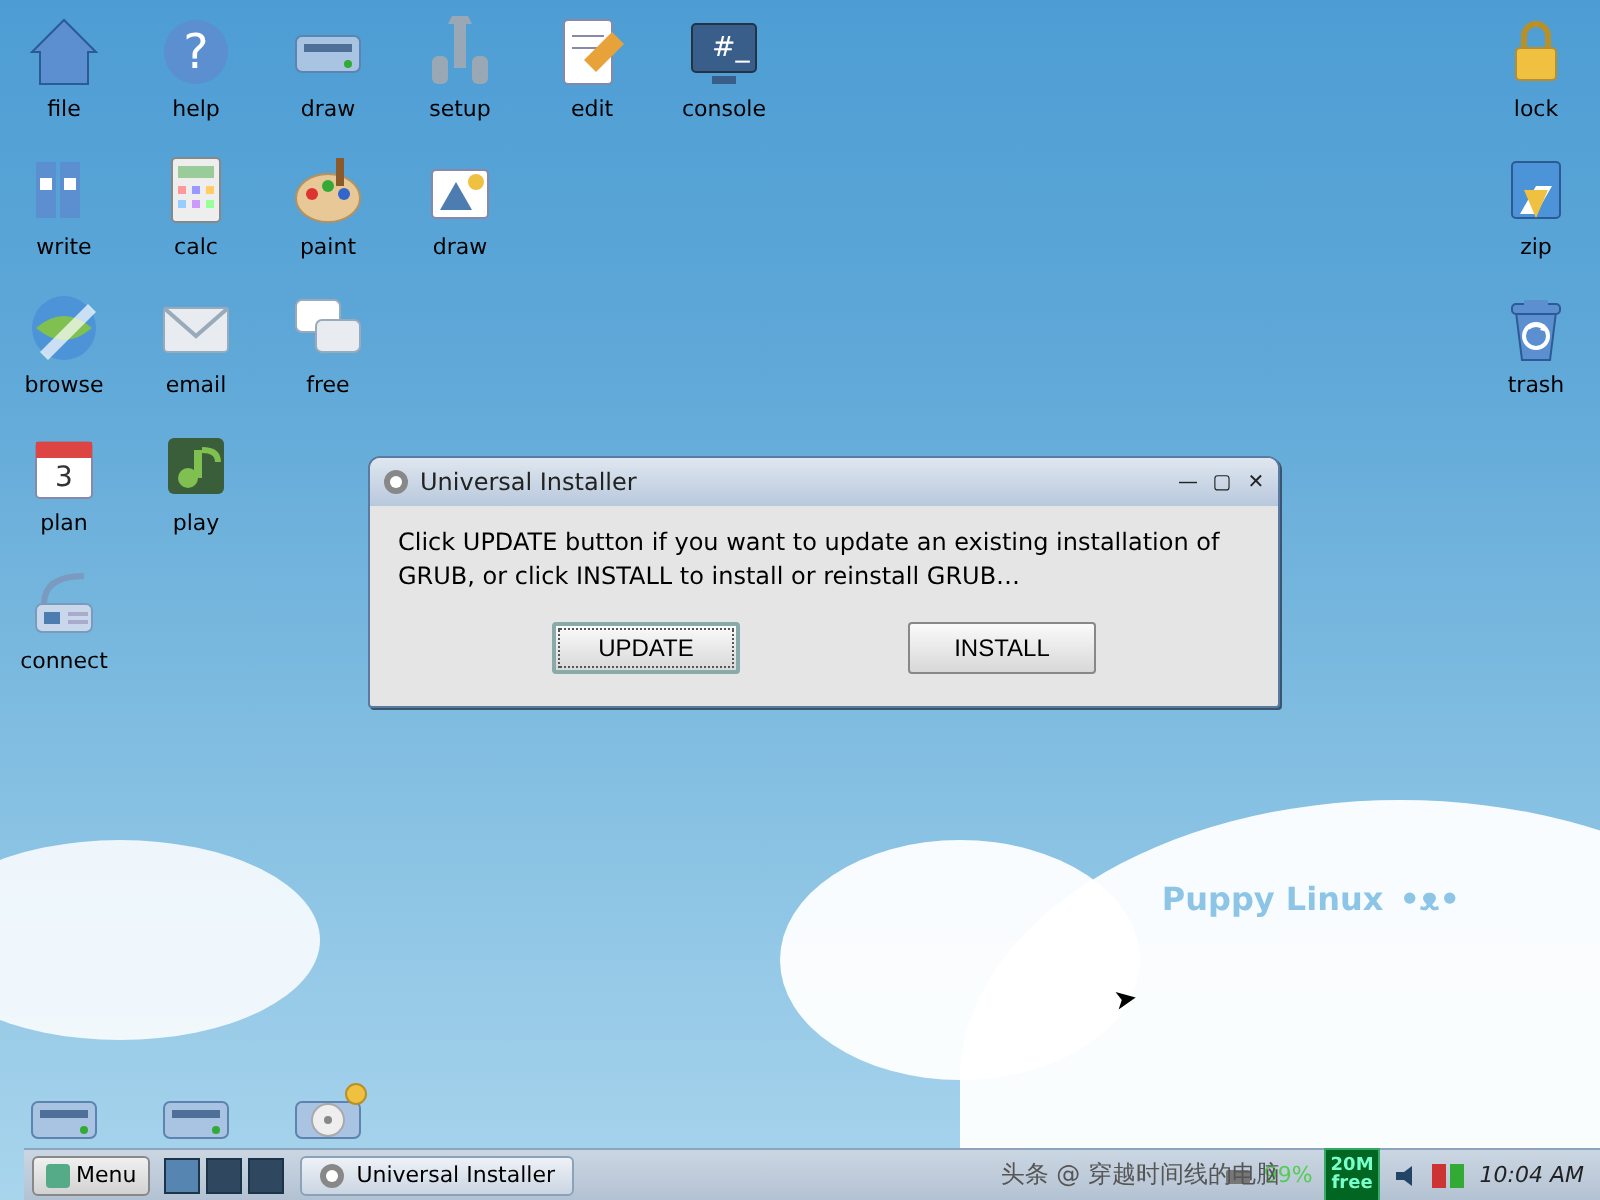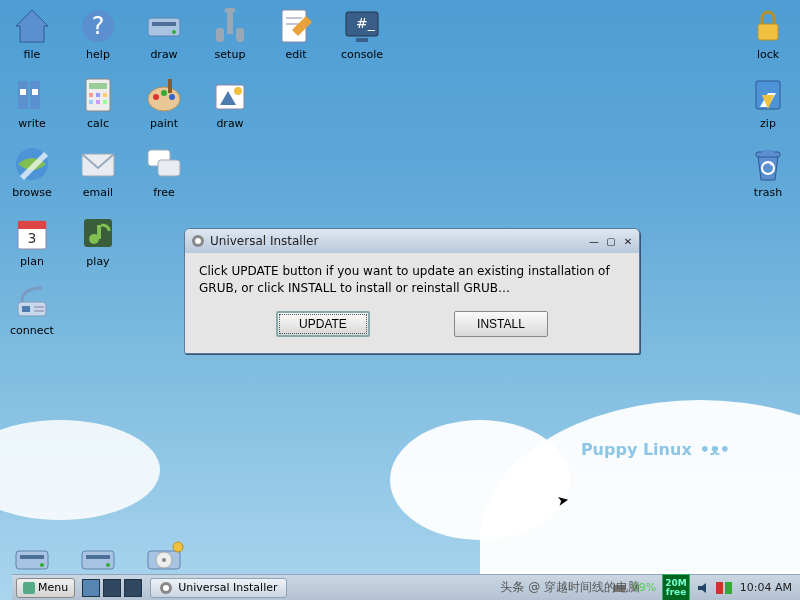--- a/index.html
+++ b/index.html
@@ -40,21 +40,21 @@
 .btn.focused { outline: 1px dotted #555; outline-offset: -4px; border: 2px solid #8aa; }
 
 .taskbar { position: absolute; left: 12px; right: 0; bottom: 0; height: 26px; background: linear-gradient(to bottom,#cbd6e2,#b3c2d3); border-top: 1px solid #8ba5bf; display: flex; align-items: center; padding: 0 4px; font-size: 11px; }
 .menu-btn { height: 20px; padding: 0 6px; background: linear-gradient(to bottom,#f0f0f0,#d2d2d2); border: 1px solid #888; border-radius: 3px; display: flex; align-items: center; gap: 3px; cursor: pointer; }
 .tb-sep { width: 4px; }
 .vd { width: 18px; height: 18px; background: #2f4860; border: 1px solid #1c3448; margin-left: 3px; cursor: pointer; }
 .vd.active { background: #5585b0; }
 .task { height: 20px; margin-left: 8px; padding: 0 8px; background: linear-gradient(to bottom,#eef2f7,#cad5e2); border: 1px solid #8aa2ba; border-radius: 3px; display: flex; align-items: center; gap: 5px; cursor: pointer; }
 .task .tic { width: 14px; height: 14px; }
 .tray { margin-left: auto; display: flex; align-items: center; gap: 6px; padding-right: 4px; }
-.clock { font-size: 11px; color: #222; }
+.clock { font-size: 11px; color: #222; font-style: italic; }
 .watermark { position: absolute; right: 160px; bottom: 4px; font-size: 12px; color: #555; margin-left: 36px; }
 .freebox { font-size: 9px; padding: 4px 2px; border: 1px solid #3a6; background: #062; color: #7fc; text-align: center; line-height: 1; font-weight: bold; }
 
 .cursor { position: absolute; left: 557px; top: 492px; font-size: 14px; color: #000; transform: rotate(-10deg); }
 </style>
 </head>
 <body>
 
 <div class="cloud cloud1"></div>
 <div class="cloud cloud1b"></div>

